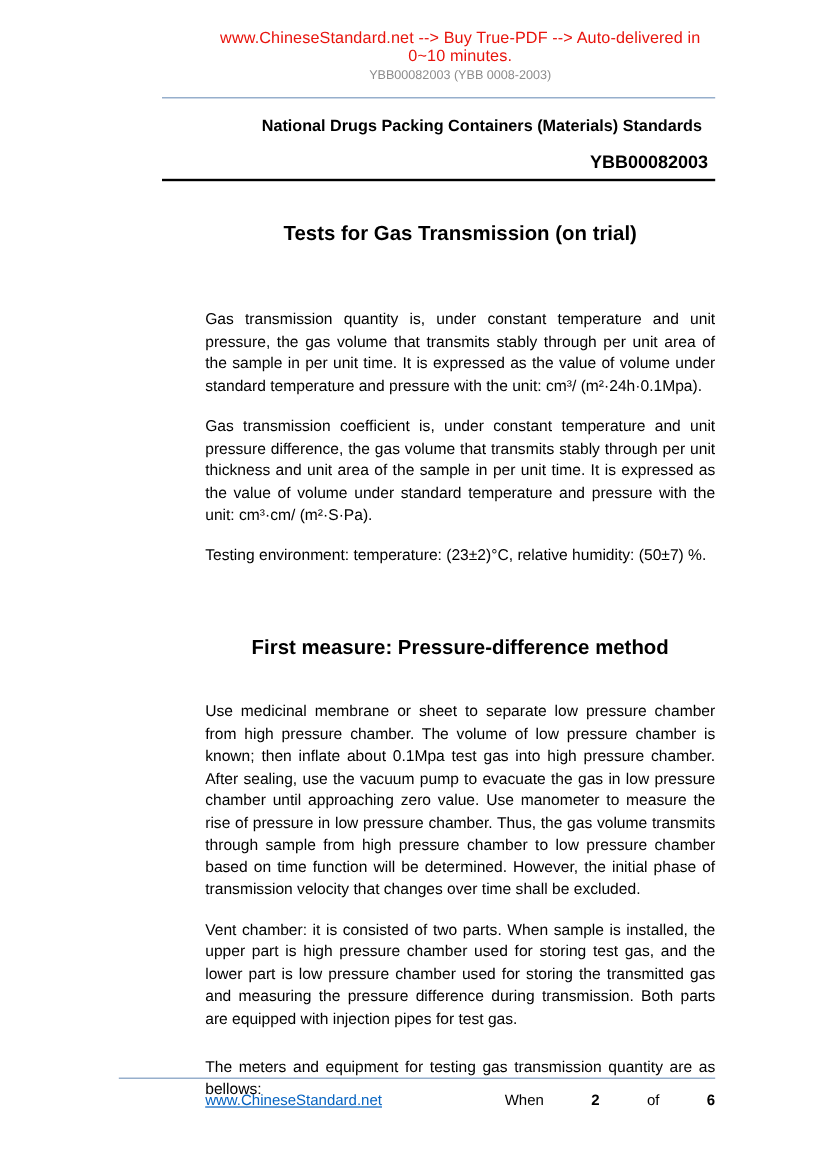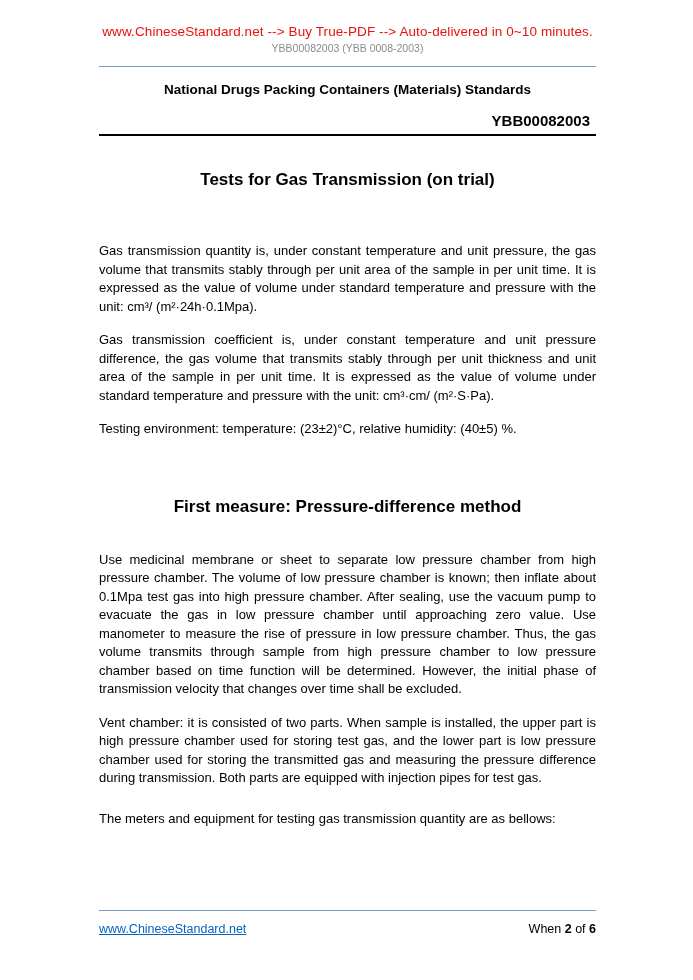--- a/index.html
+++ b/index.html
@@ -1,21 +1,21 @@
 <!DOCTYPE html>
 <html style="--promo-red: #e8130c; --muted-gray: #8c8c8c; --rule-blue: #7d9cc0; --link-blue: #0563c1;"><head>
 <meta charset="utf-8">
 <style>
   :root {
     --promo-red: #e8130c;
     --muted-gray: #8c8c8c;
     --rule-blue: #7d9cc0;
     --link-blue: #0563c1;
   }
-  * { box-sizing: border-box; }
+  * { box-sizing: border-box; padding-left: 36px; }
   html, body { margin: 0; padding: 0; background: #ffffff; }
   .page {
     width: 693px;
     height: 980px;
     margin: 0 auto;
     background: #ffffff;
     position: relative;
     font-family: "Liberation Sans", sans-serif;
     color: #000;
     overflow: hidden;
@@ -80,21 +80,21 @@
     margin: 26px 0 0 0;
     font-weight: bold;
     font-size: 13px;
   }
   .para.gap { margin-top: 22px; }
 
   .footer {
     position: absolute;
     left: 99px;
     right: 97px;
-    bottom: 44px;
+    bottom: 56px;
     border-top: 1px solid var(--rule-blue, #7d9cc0);
     padding-top: 11px;
     display: flex;
     justify-content: space-between;
     align-items: baseline;
     font-size: 12.5px;
   }
   .footer-link {
     color: var(--link-blue, #0563c1);
     text-decoration: underline;
@@ -121,21 +121,21 @@
     </div>
 
     <div class="standard-line">YBB00082003</div>
 
     <h1 class="doc-title">Tests for Gas Transmission (on trial)</h1>
 
     <p class="para first">Gas transmission quantity is, under constant temperature and unit pressure, the gas volume that transmits stably through per unit area of the sample in per unit time. It is expressed as the value of volume under standard temperature and pressure with the unit: cm³/ (m²·24h·0.1Mpa).</p>
 
     <p class="para">Gas transmission coefficient is, under constant temperature and unit pressure difference, the gas volume that transmits stably through per unit thickness and unit area of the sample in per unit time. It is expressed as the value of volume under standard temperature and pressure with the unit: cm³·cm/ (m²·S·Pa).</p>
 
-    <p class="para">Testing environment: temperature: (23±2)°C, relative humidity: (40±5) %.</p>
+    <p class="para">Testing environment: temperature: (23±2)°C, relative humidity: (50±7) %.</p>
 
     <h2 class="method-heading">First measure: Pressure-difference method</h2>
 
     <p class="para after-heading">Use medicinal membrane or sheet to separate low pressure chamber from high pressure chamber. The volume of low pressure chamber is known; then inflate about 0.1Mpa test gas into high pressure chamber. After sealing, use the vacuum pump to evacuate the gas in low pressure chamber until approaching zero value. Use manometer to measure the rise of pressure in low pressure chamber. Thus, the gas volume transmits through sample from high pressure chamber to low pressure chamber based on time function will be determined. However, the initial phase of transmission velocity that changes over time shall be excluded.</p>
 
 
     <p class="para">Vent chamber: it is consisted of two parts. When sample is installed, the upper part is high pressure chamber used for storing test gas, and the lower part is low pressure chamber used for storing the transmitted gas and measuring the pressure difference during transmission. Both parts are equipped with injection pipes for test gas.</p>
 
     <p class="para gap">The meters and equipment for testing gas transmission quantity are as bellows:</p>
 

